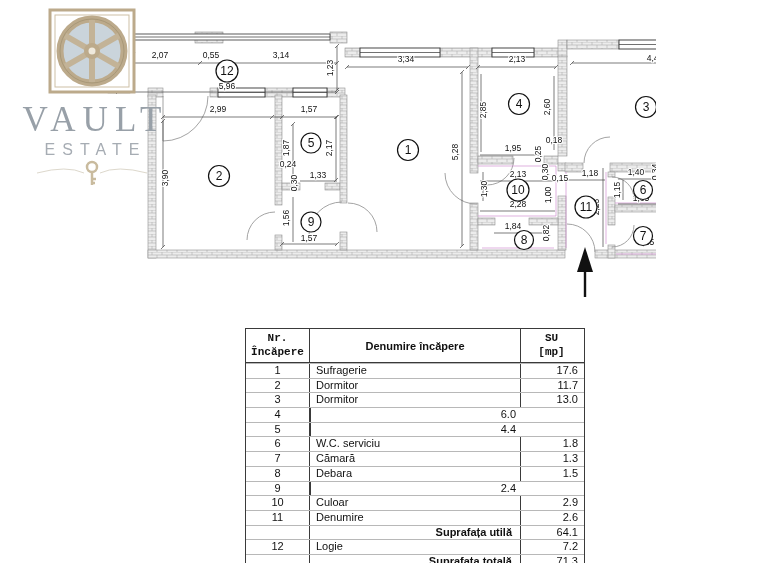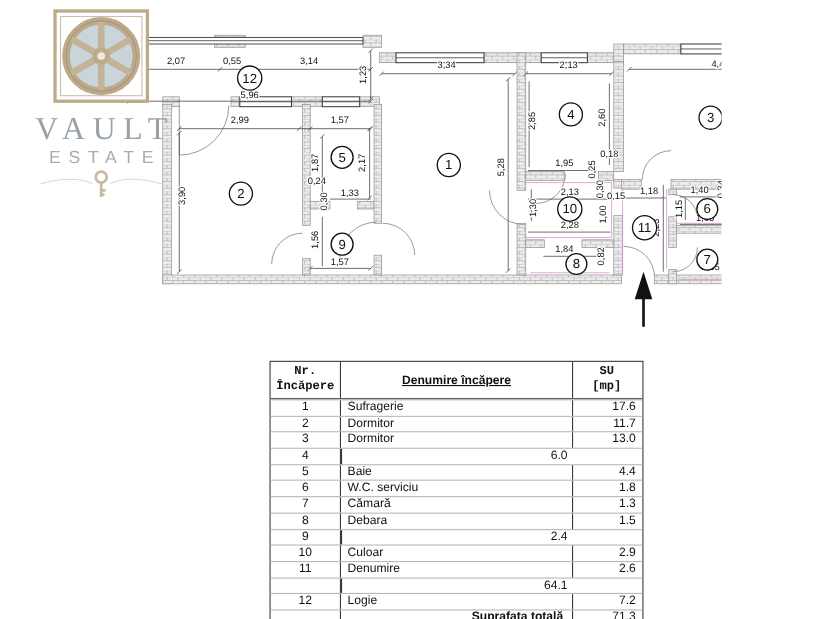--- a/index.html
+++ b/index.html
@@ -12,34 +12,34 @@
   .lines{stroke:#333;stroke-width:.7;fill:none;}
   .dimline{stroke:#444;stroke-width:.7;fill:none;}
   .door{stroke:#999;stroke-width:.9;fill:none;}
   .pink{stroke:#d08bd0;stroke-width:.8;fill:none;opacity:.85;}
   text{font-family:"Liberation Sans",sans-serif;font-size:8.5px;fill:#111;
        text-anchor:middle;paint-order:stroke;stroke:#fff;stroke-width:2.2px;stroke-linejoin:round;}
   .rn{font-size:12px;stroke-width:0;}
   .badge circle{fill:#fff;stroke:#111;stroke-width:1.2;}
   
   .logo{position:absolute;left:12px;top:8px;width:160px;text-align:center;z-index:5;}
-  .brand{font-family:"Liberation Serif",serif;font-size:29px;letter-spacing:7px;
+  .brand{font-family:"Liberation Serif",serif;font-size:35px;letter-spacing:7px;
          color:#98a0a8;margin-top:2px;text-indent:7px;}
   .sub{font-family:"Liberation Sans",sans-serif;font-size:16px;letter-spacing:7px;
        color:#a6acb3;text-indent:7px;margin-top:1px;}
   
   .tbl{position:absolute;left:245px;top:328px;width:340px;border:1.5px solid #3a3a3a;
        font-size:11px;color:#111;background:#fff;box-sizing:border-box;}
   .tr{display:grid;grid-template-columns:64px 210px 62px;height:13.7px;line-height:13.7px;}
   .tr.hd{height:33px;line-height:normal;border-bottom:1.5px solid #3a3a3a;font-weight:bold;text-align:center;}
   .tr+.tr:not(.hd){border-top:1px solid #b8b8b8;}
   .c1{border-right:1px solid #3a3a3a;text-align:center;}
   .c3{border-left:1px solid #3a3a3a;text-align:right;padding-right:4px;box-sizing:border-box;}
   .c2{padding-left:6px;}
-  .hd .c2{padding:0;display:flex;align-items:center;justify-content:center;text-decoration:underline;}
+  .hd .c2{padding:0;display:flex;align-items:center;justify-content:center;}
   .hd2{padding-top:3px;line-height:1.25;font-family:Liberation Mono, monospace;}
   .tot .c2{text-align:right;font-weight:bold;padding-right:8px;}
   .tot .c3{font-weight:normal;}
 </style>
 </head>
 <body>
 
 <div class="canvas">
 
 <svg width="762" height="320" viewBox="0 0 762 320">
@@ -301,21 +301,20 @@
         <div class="c1">3</div>
         <div class="c2">Dormitor</div>
         <div class="c3">13.0</div>
       </div>
   <div class="tr">
         <div class="c1">4</div>
         <div class="c3">6.0</div>
       </div>
   <div class="tr">
         <div class="c1">5</div>
-        <div class="c2">Baie</div>
         <div class="c3">4.4</div>
       </div>
   <div class="tr">
         <div class="c1">6</div>
         <div class="c2">W.C. serviciu</div>
         <div class="c3">1.8</div>
       </div>
   <div class="tr">
         <div class="c1">7</div>
         <div class="c2">Cămară</div>
@@ -336,20 +335,21 @@
         <div class="c3">2.9</div>
       </div>
   <div class="tr">
         <div class="c1">11</div>
         <div class="c2">Denumire</div>
         <div class="c3">2.6</div>
       </div>
 
   <div class="tr tot">
     <div class="c1"></div>
+        <div class="c2">Suprafața utilă</div>
         <div class="c3">64.1</div>
   </div>
   <div class="tr">
     <div class="c1">12</div>
         <div class="c2">Logie</div>
         <div class="c3">7.2</div>
   </div>
   <div class="tr tot">
     <div class="c1"></div>
         <div class="c2">Suprafața totală</div>

